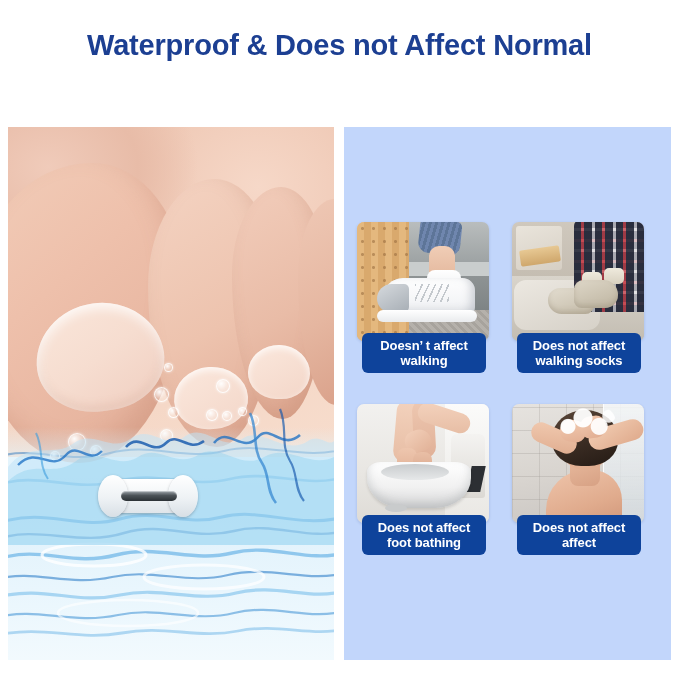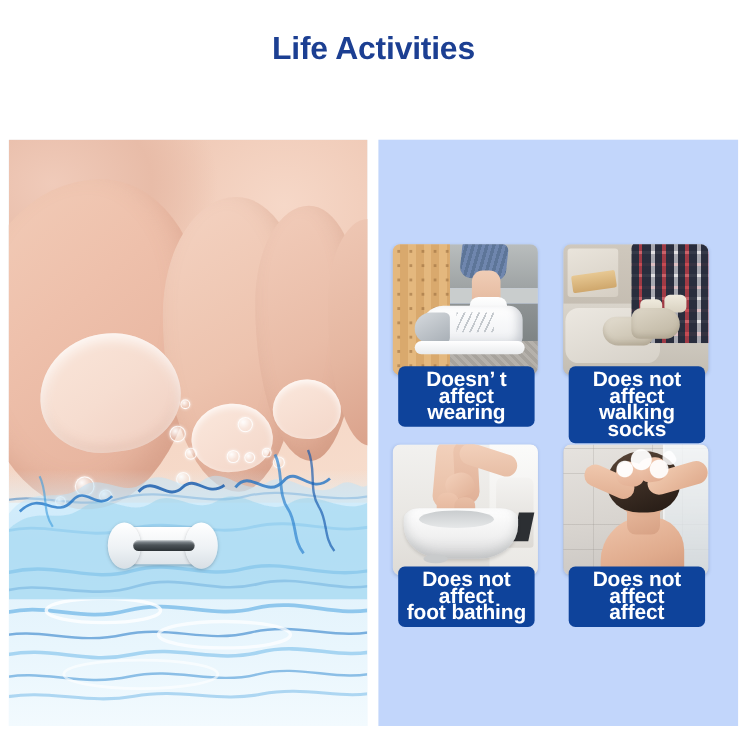--- a/index.html
+++ b/index.html
@@ -196,21 +196,21 @@
   .card-label {
     position: absolute;
     left: 5px;
     top: 111px;
     width: 124px;
     min-height: 40px;
     background: #0e439b;
     border-radius: 6px;
     color: #ffffff;
     font-weight: bold;
-    font-size: 19px;
+    font-size: 13px;
     line-height: 15px;
     text-align: center;
     padding: 5px 3px 5px 3px;
     box-sizing: border-box;
     letter-spacing: -0.1px;
   }
   .card-label span { display: block; }
 
   
   .card-a { left: 13px;  top: 95px;  }
@@ -341,21 +341,21 @@
              background:linear-gradient(160deg,#f2cdb3,#dfaa8c); border-radius:12px; transform:rotate(-16deg); }
   .d-handL { position:absolute; left:48px; top:16px; width:26px; height:22px;
              background:linear-gradient(160deg,#f3cdb4,#e2ae92); border-radius:10px; transform:rotate(10deg); }
   .d-handR { position:absolute; left:68px; top:12px; width:26px; height:22px;
              background:linear-gradient(160deg,#f2cbb2,#e0ab8f); border-radius:10px; transform:rotate(-8deg); }
 </style>
 </head>
 <body>
 
 <div class="headline">
-  <span class="l2">Life Activities</span>
+  <span class="l1">Waterproof &amp; Does not Affect Normal</span>
 </div>
 
 <div class="panel panel-left">
   <div class="hero">
     <div class="skin-bg"></div>
     <div class="toe-big"></div>
     <div class="toe2"></div>
     <div class="toe3"></div>
     <div class="toe4"></div>
     <div class="toenail"></div>
@@ -432,21 +432,21 @@
           <div class="a-ankle"></div>
           <div class="a-sock"></div>
           <div class="a-shoe"></div>
           <div class="a-shoe-toe"></div>
           <div class="a-laces"></div>
           <div class="a-sole"></div>
         </div>
       </div>
       <div class="card-label">
         <span>Doesn’ t affect</span>
-        <span>wearing</span>
+        <span>walking</span>
       </div>
     </div>
 
     <div class="card card-b">
       <div class="card-photo">
         <div class="scene">
           <div class="b-wall"></div>
           <div class="b-win"></div>
           <div class="b-book"></div>
           <div class="b-couch"></div>

